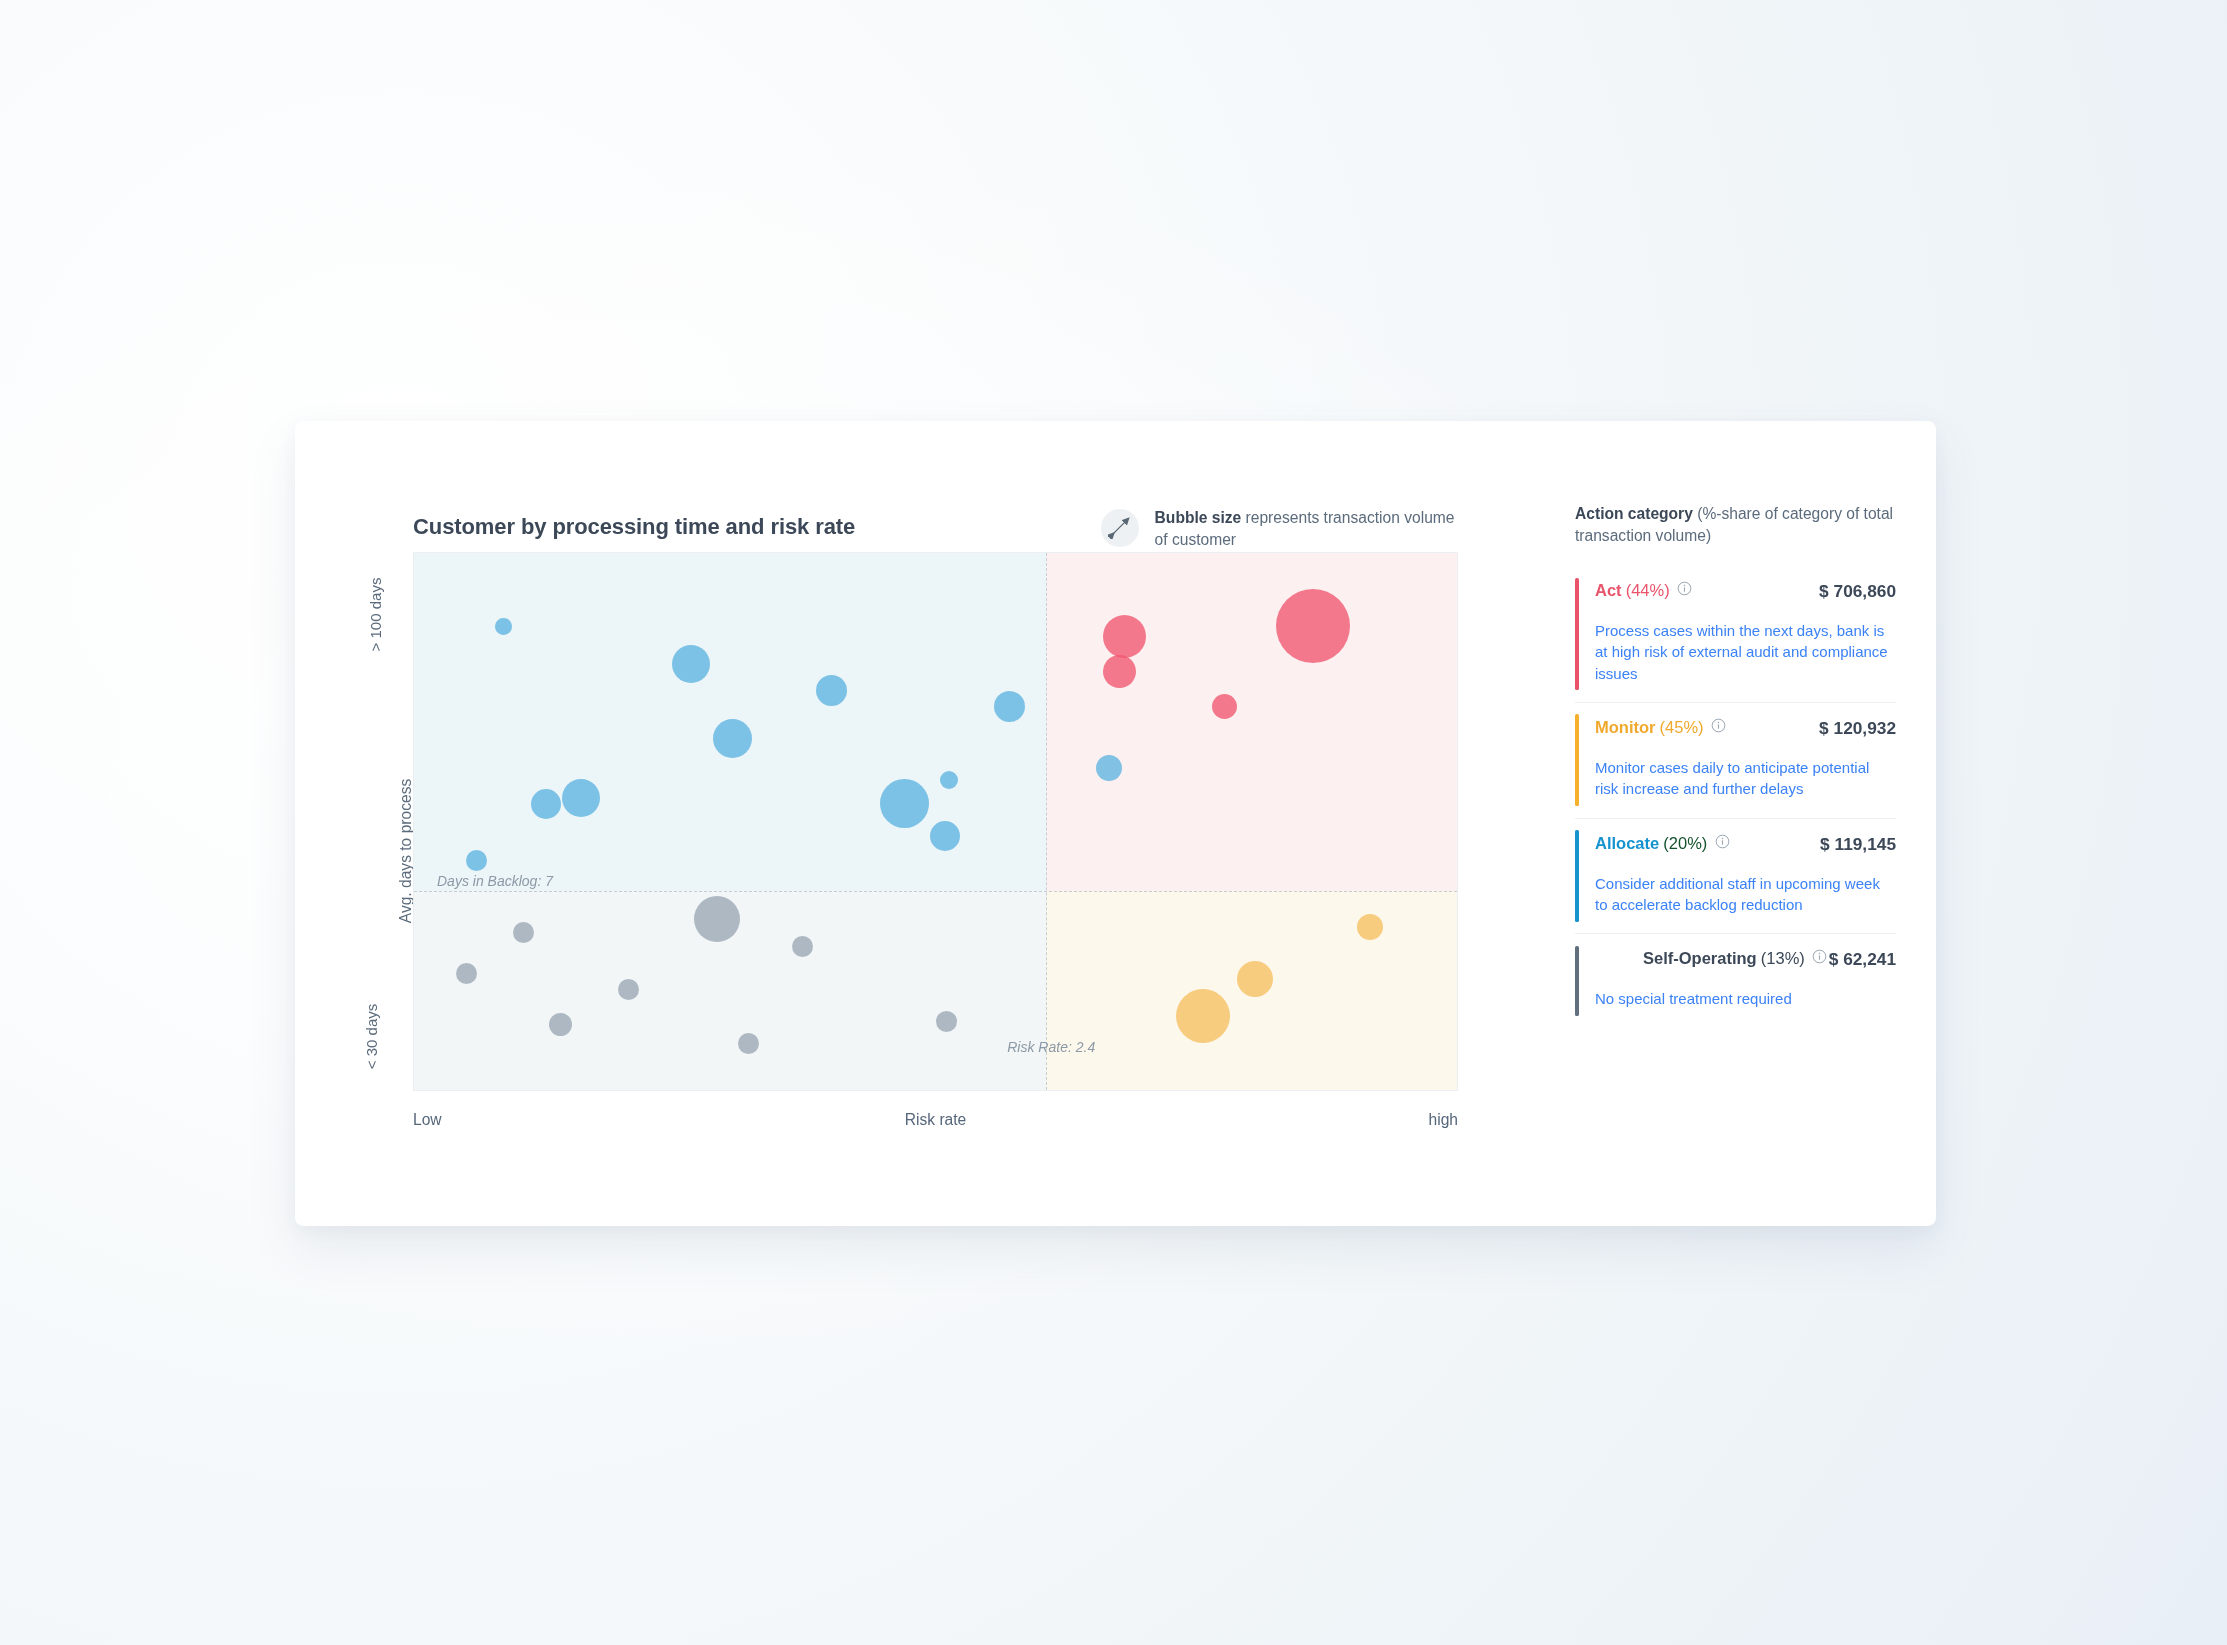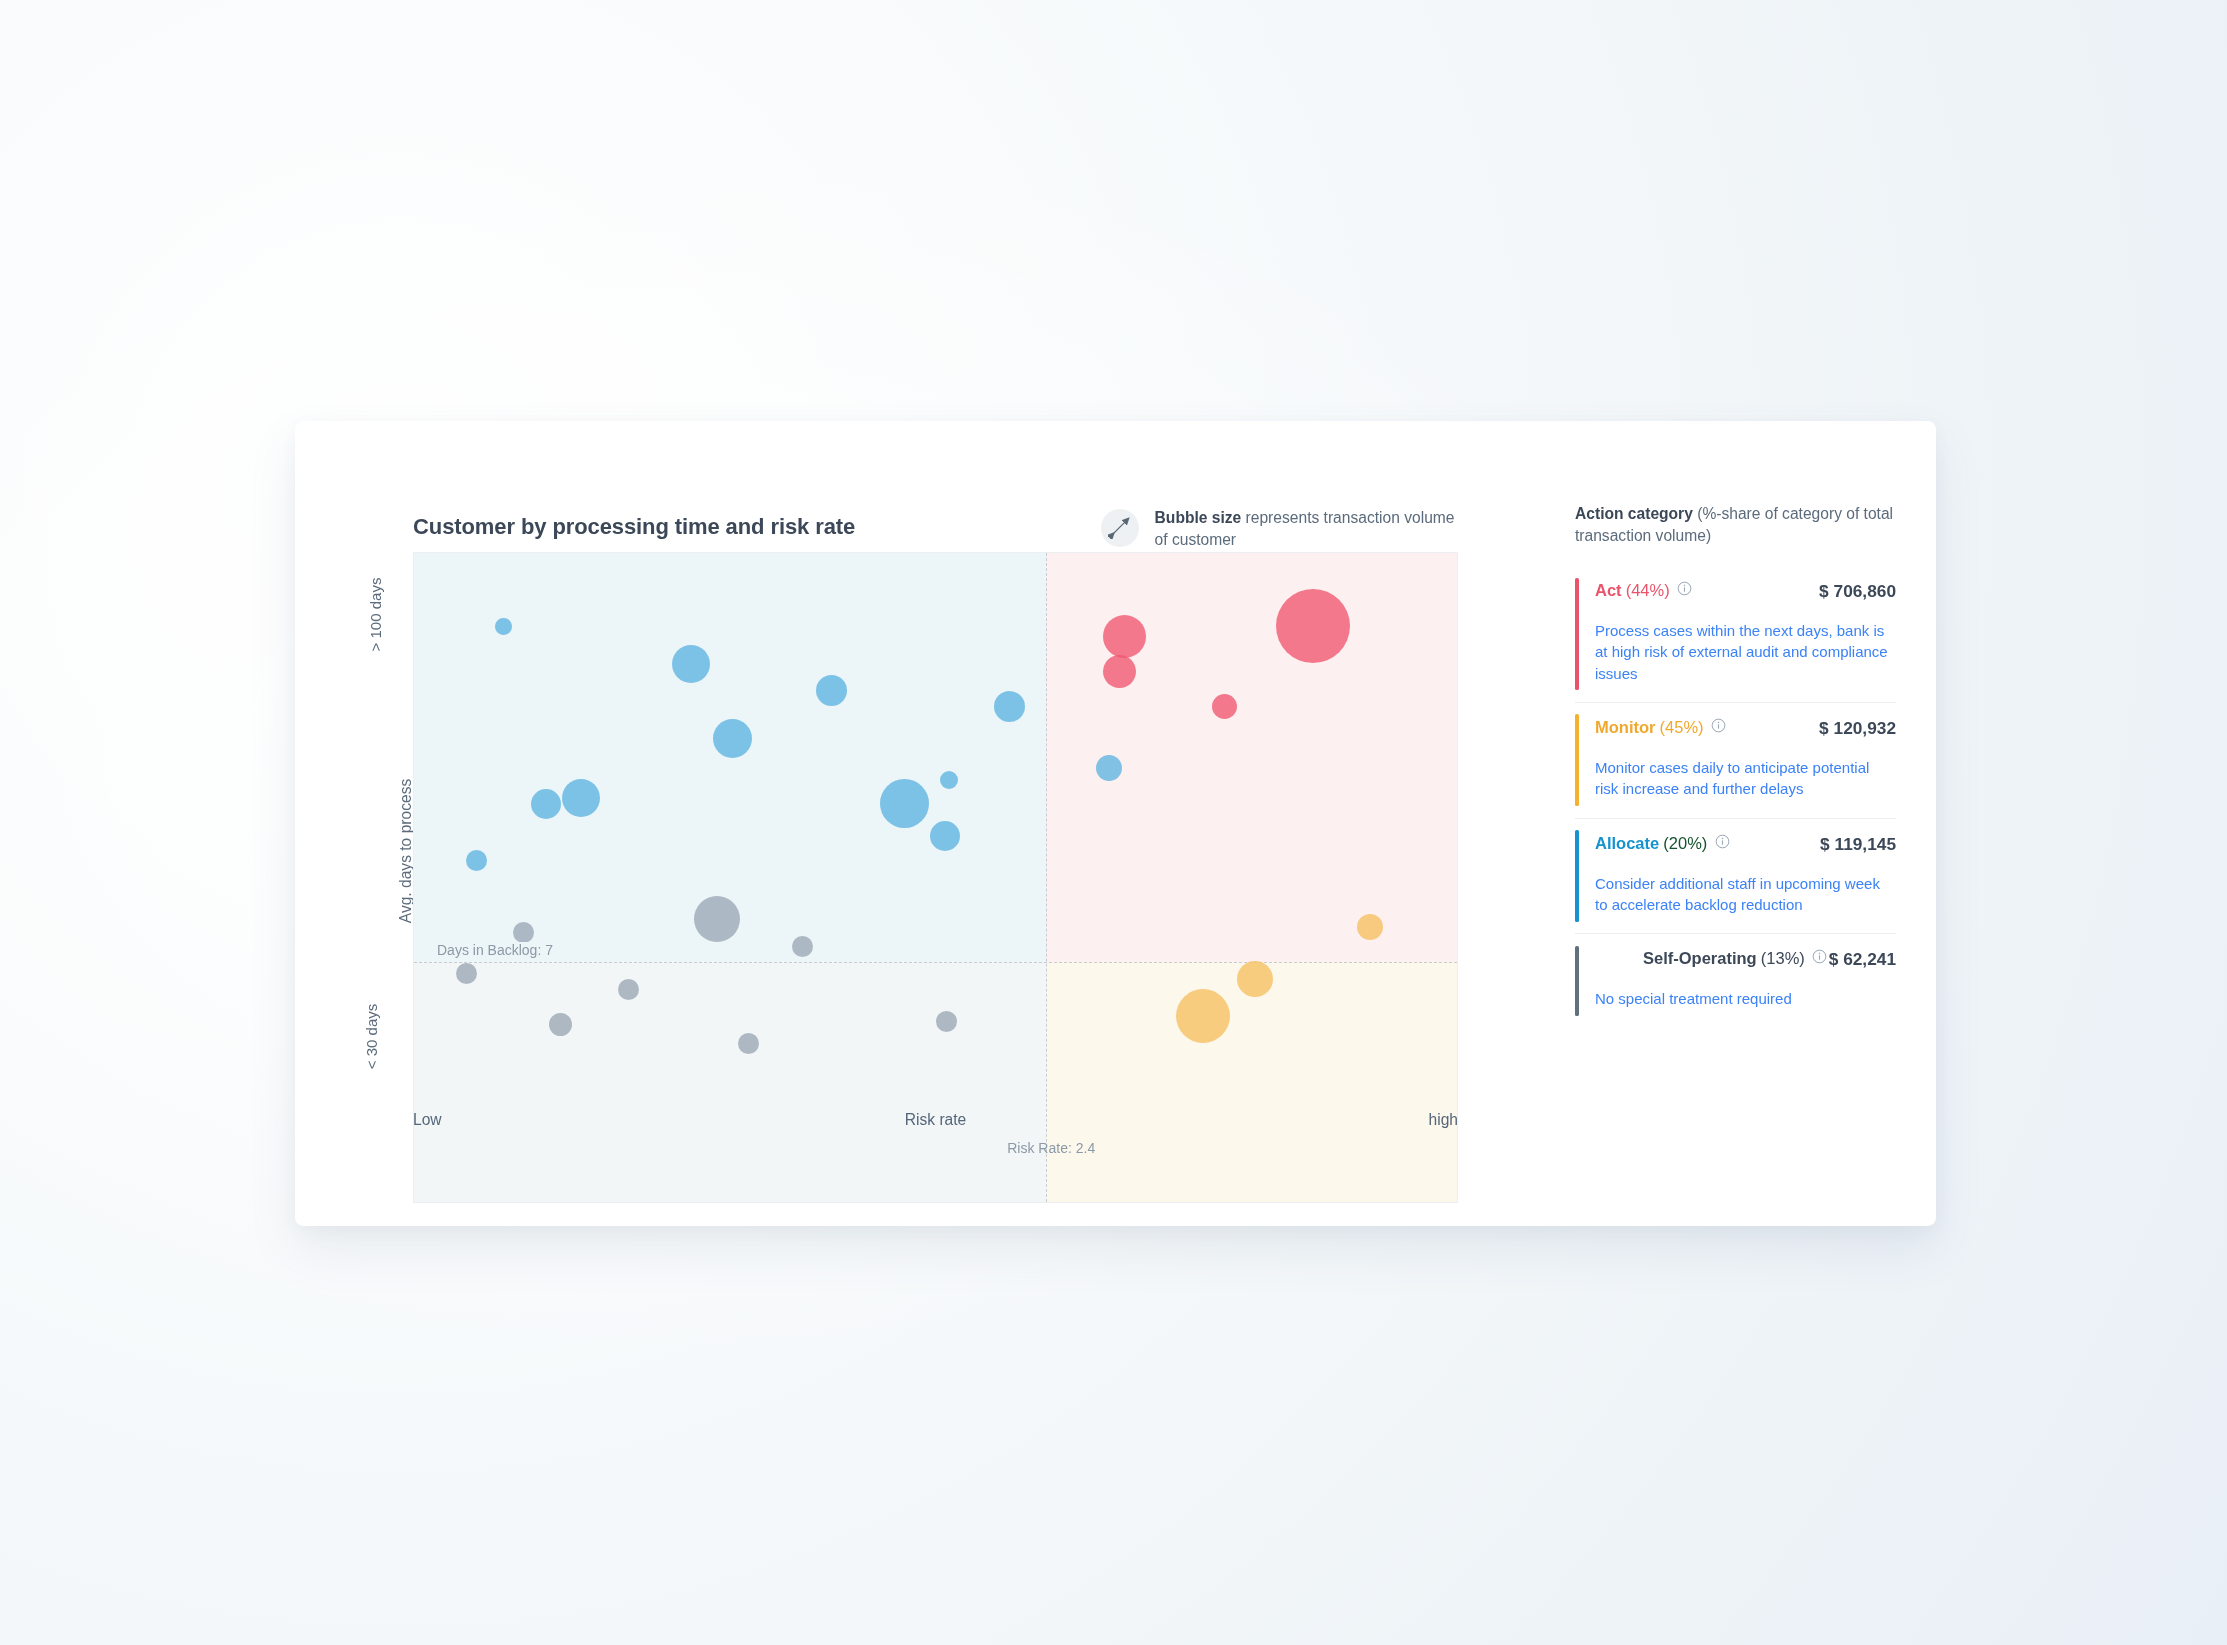--- a/index.html
+++ b/index.html
@@ -55,23 +55,24 @@
   .bubble-legend-text {
     font-size: 15.6px; line-height: 1.38; color: #5b6b7c;
     max-width: 309px;
   }
   .bubble-legend-text b { color: #3c4858; font-weight: bold; }
 
   
   .plot-wrap { position: absolute; left: 118px; top: 131px; width: 1045px; height: 597px; }
   .plot {
     position: absolute; left: 0; top: 0;
-    width: 1045px; height: 651px;
+    width: 1045px; height: 539px;
     overflow: hidden;
     border: 0.8px solid #eceff2;
+    font-style: italic;
   }
   .quad { position: absolute; }
   .q-tl { left: 0; top: 0; width: 60.6%; height: 63.0%; background: #ecf5f8; }
   .q-tr { left: 60.6%; top: 0; width: 39.4%; height: 63.0%; background: #fdf0f1; }
   .q-bl { left: 0; top: 63.0%; width: 60.6%; height: 37.0%; background: #f2f6f7; }
   .q-br { left: 60.6%; top: 63.0%; width: 39.4%; height: 37.0%; background: #fdf8ec; }
 
   .vline {
     position: absolute; left: 60.6%; top: 0; width: 0; height: 100%;
     border-left: 1.6px dashed #c6ccd2;

